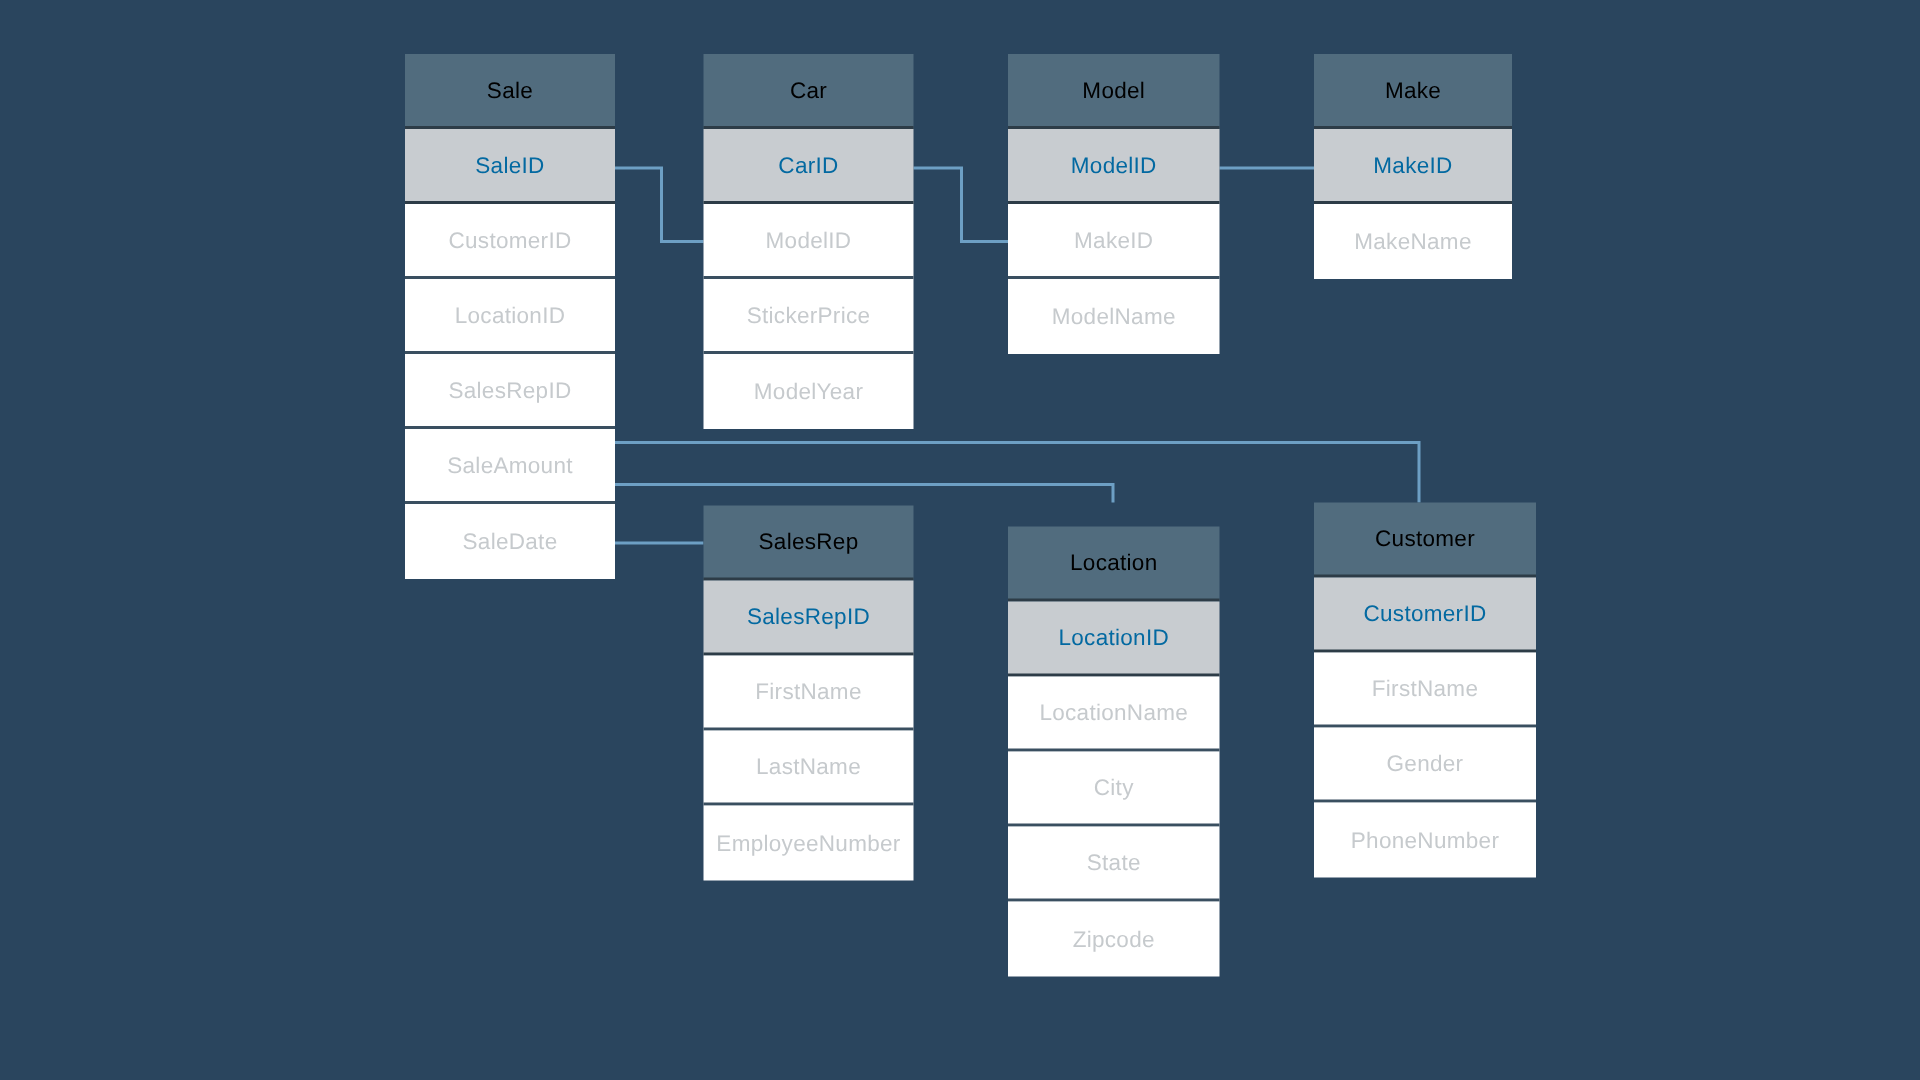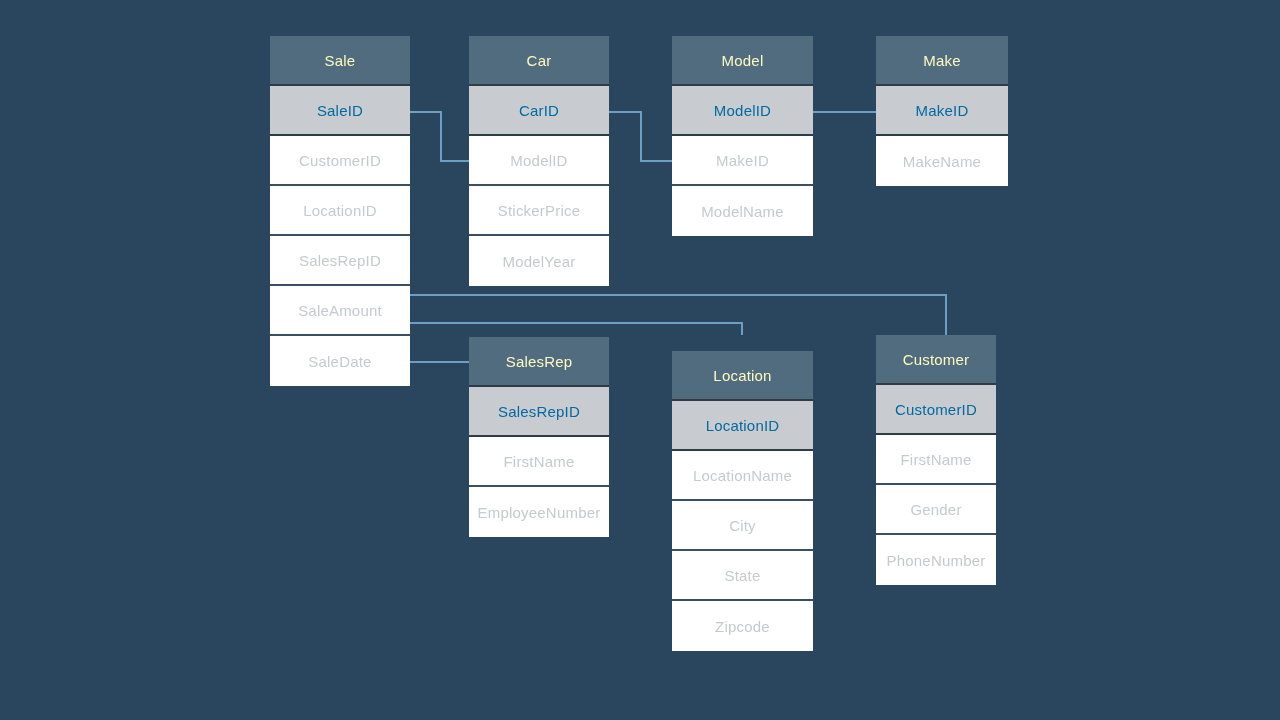--- a/index.html
+++ b/index.html
@@ -31,21 +31,21 @@
     pointer-events: none;
   }
   .entity-table {
     position: absolute;
     z-index: 2;
     box-sizing: border-box;
   }
   .entity-header {
     height: 50px;
     background: #516c7e;
-    color: #fef9c3;
+    color: #000000;
     font-size: 15px;
     display: flex;
     align-items: center;
     justify-content: center;
     box-sizing: border-box;
     border-bottom: 2px solid #2d3c47;
     letter-spacing: 0.2px;
   }
   .entity-field {
     height: 50px;
@@ -108,31 +108,32 @@
       </div>
       <div class="entity-table" style="left: 876px; top: 36px; width: 132px;">
         <div class="entity-header">Make</div>
         <div class="entity-field pk">MakeID</div>
         <div class="entity-field last">MakeName</div>
       </div>
       <div class="entity-table" style="left: 469px; top: 337px; width: 140px;">
         <div class="entity-header">SalesRep</div>
         <div class="entity-field pk">SalesRepID</div>
         <div class="entity-field">FirstName</div>
+        <div class="entity-field">LastName</div>
         <div class="entity-field last">EmployeeNumber</div>
       </div>
       <div class="entity-table" style="left: 672px; top: 335px; width: 141px; margin-top: 16px;">
         <div class="entity-header">Location</div>
         <div class="entity-field pk">LocationID</div>
         <div class="entity-field">LocationName</div>
         <div class="entity-field">City</div>
         <div class="entity-field">State</div>
         <div class="entity-field last">Zipcode</div>
       </div>
-      <div class="entity-table" style="left: 876px; top: 335px; width: 120px;">
+      <div class="entity-table" style="left: 876px; top: 335px; width: 148px;">
         <div class="entity-header">Customer</div>
         <div class="entity-field pk">CustomerID</div>
         <div class="entity-field">FirstName</div>
         <div class="entity-field">Gender</div>
         <div class="entity-field last">PhoneNumber</div>
       </div>
     </div>
 
 </div>
 

